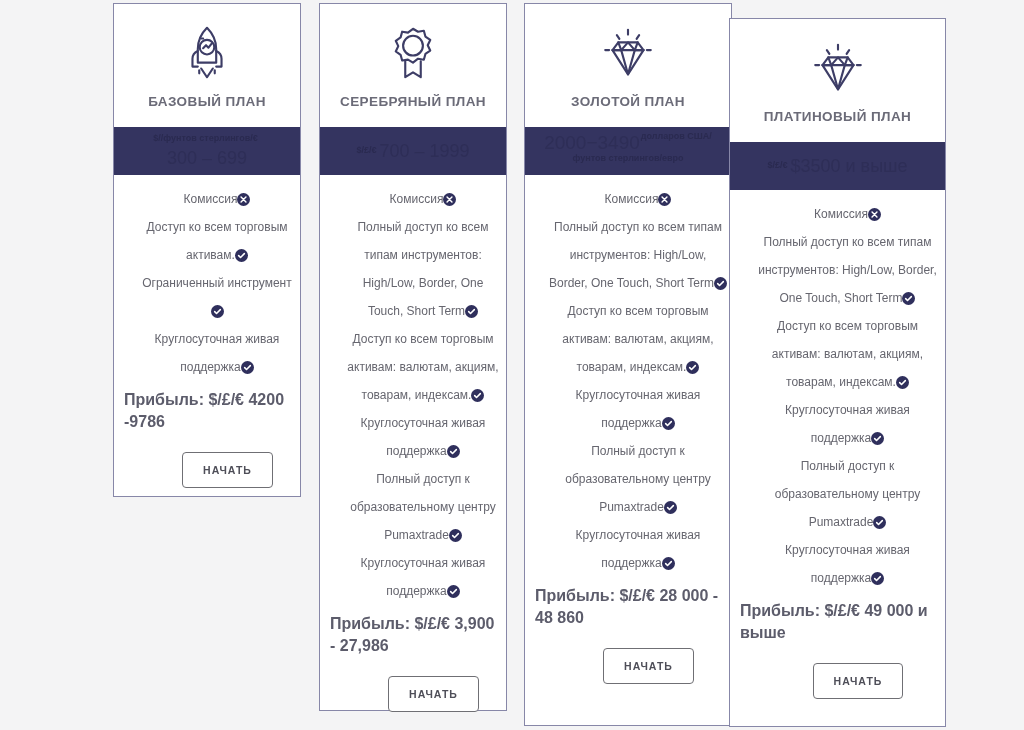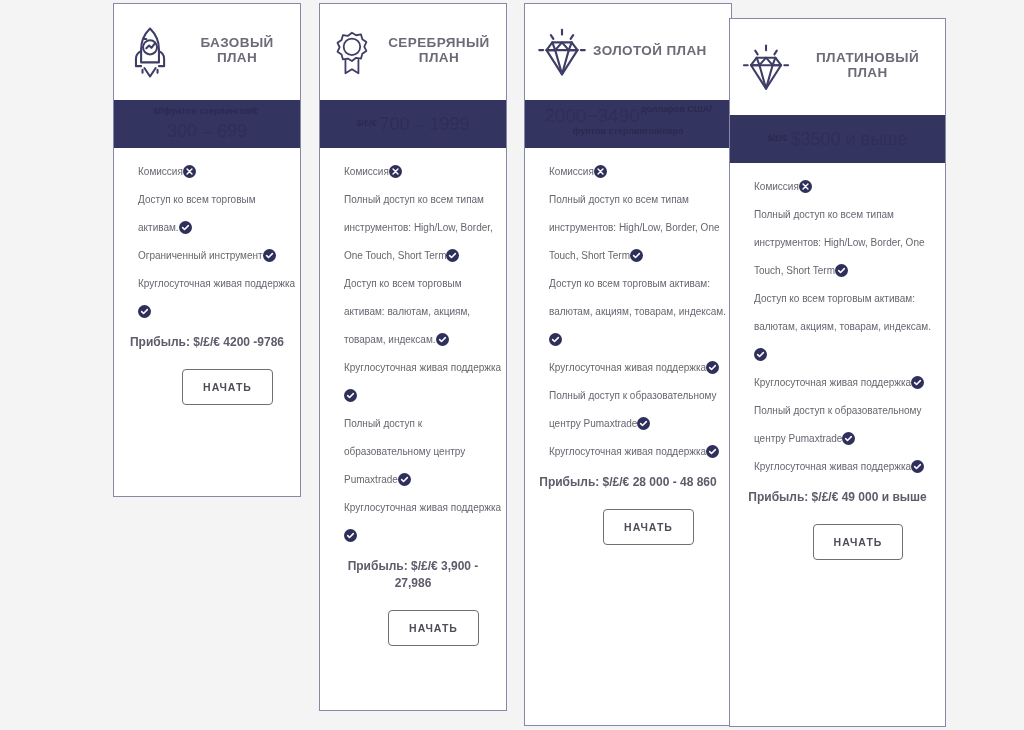--- a/index.html
+++ b/index.html
@@ -27,20 +27,21 @@
   
   .card-basic    { left: 113px;  top: 3px;   width: 188px; height: 494px; }
   .card-silver   { left: 319px;  top: 3px;   width: 188px; height: 708px; }
   .card-gold     { left: 524px;  top: 3px;   width: 208px; height: 723px; }
   .card-platinum { left: 729px;  top: 18px;   width: 217px; height: 709px; }
 
   .card-head {
     width: 100%;
     padding: 14px 6px 6px;
     display: flex;
+    flex-direction: column;
     align-items: center;
   }
   .plan-icon {
     width: 62px; height: 62px;
     display: block;
     margin: 4px 0 10px;
   }
   .plan-icon svg { display: block; width: 100%; height: 100%; }
   .plan-title {
     font-size: 13.5px;
@@ -88,38 +89,38 @@
   .features {
     width: 100%;
     padding: 10px 10px 6px;
     display: flex;
     flex-direction: column;
     align-items: center;
     flex: 1 1 auto;
   }
   .feature {
     width: 100%;
-    text-align: left;
-    font-size: 10px;
+    text-align: center;
+    font-size: 12px;
     color: #66666f;
     line-height: 28px;
     padding: 0 4px;
     margin-left: 20px;
   }
   .feature .ico {
     display: inline-block;
     vertical-align: -3px;
     width: 13px; height: 13px;
     margin-left: 0px;
   }
   .feature .ico svg { display: block; width: 13px; height: 13px; }
   .profit {
     width: 100%;
-    text-align: center;
-    font-size: 12px;
+    text-align: left;
+    font-size: 16px;
     font-weight: bold;
     color: #5c5c6b;
     margin-top: 8px;
     line-height: 1.4;
   }
   .cta-wrap {
     width: 100%;
     display: flex;
     justify-content: center;
     padding: 18px 0 20px;

